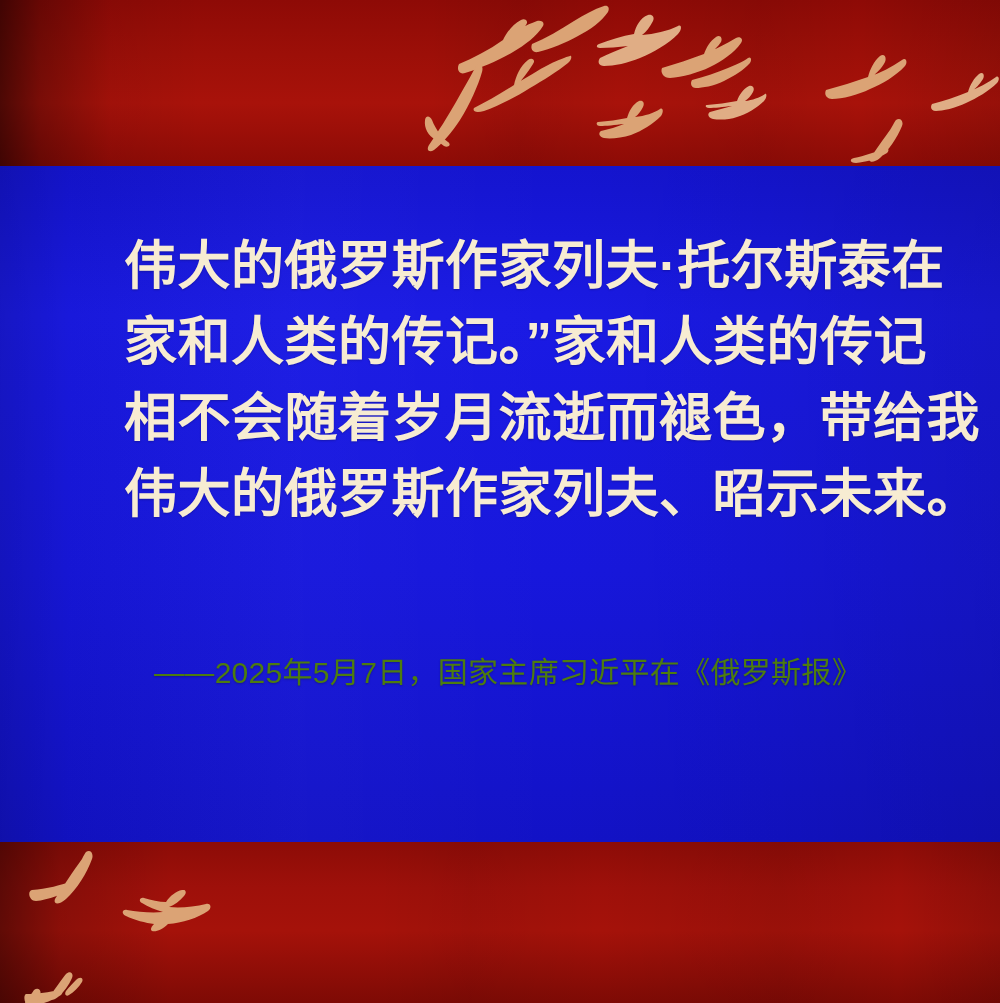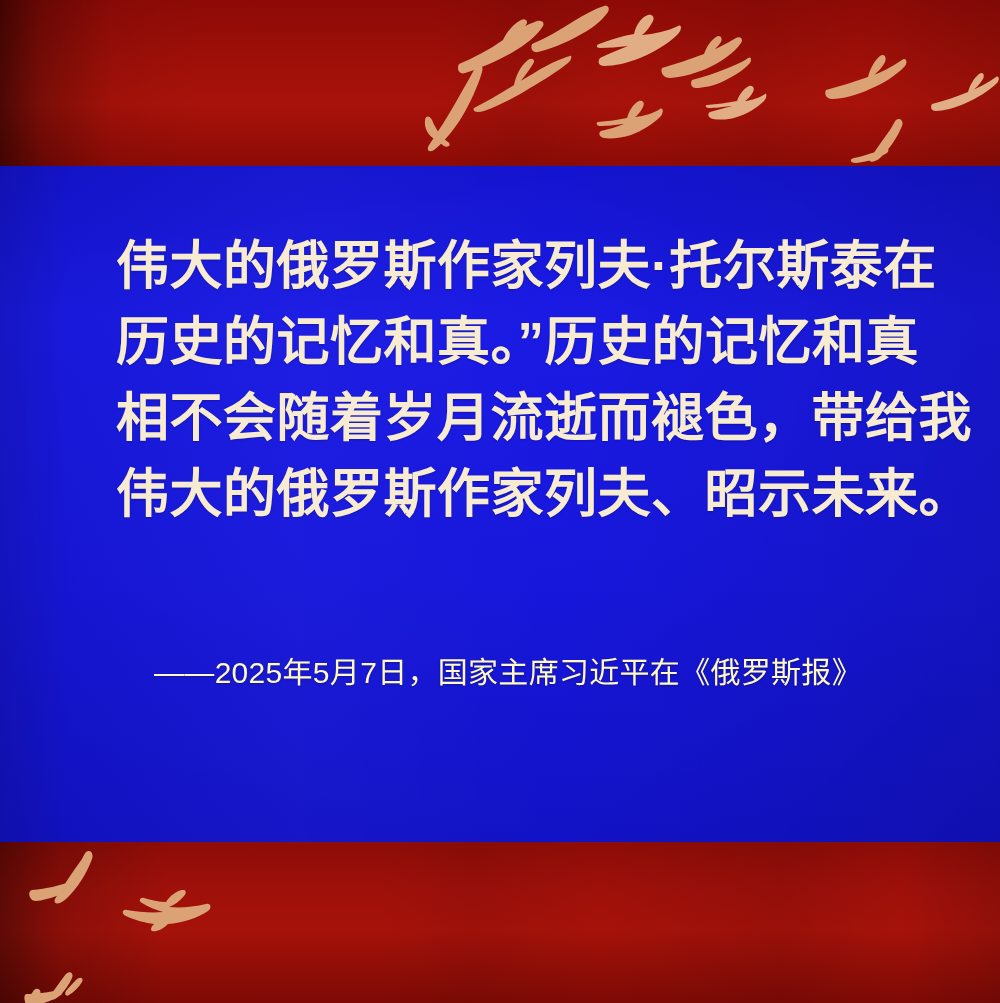--- a/index.html
+++ b/index.html
@@ -75,21 +75,21 @@
   .bird {
     position: absolute;
     display: block;
     fill: #dba375;
   }
   .bird.pale { fill: #e0ad85; }
 
   
   #quote-block {
     position: absolute;
-    left: 116px;
+    left: 124px;
     top: 228px;
     width: 768px;
     text-align: center;
   }
   .quote-line {
     color: #f7ecd2;
     font-size: 53px;
     line-height: 76px;
     font-weight: 700;
     letter-spacing: 0.5px;
@@ -98,21 +98,21 @@
   }
 
   #attribution-block {
     position: absolute;
     left: 0;
     top: 648px;
     width: 1000px;
     text-align: center;
   }
   .attrib-line {
-    color: #fef9c3;
+    color: #4d7c0f;
     font-size: 30px;
     line-height: 50px;
     font-weight: 400;
     letter-spacing: 0.3px;
     white-space: nowrap;
     text-shadow: 0 1px 2px rgba(0,0,0,0.25);
     padding-left: 16px;
   }
 </style>
 </head>
@@ -169,21 +169,21 @@
     <svg class="bird" style="left:848px; top:118px;" width="72" height="46" viewBox="0 0 72 46">
       <path d="M48 2 C52 -1 56 3 54 8 C49 20 41 32 32 40 C26 45 20 45 22 40 C28 32 36 20 42 12 C45 7 47 3 48 2 Z M6 40 C16 38 28 34 36 30 C40 28 42 32 39 35 C30 41 18 44 8 45 C2 45 1 41 6 40 Z"></path>
     </svg>
 
   </div>
 
   <div id="band-blue"></div>
 
   <div id="quote-block">
     <div class="quote-line">伟大的俄罗斯作家列夫·托尔斯泰在</div>
-    <div class="quote-line">历史的记忆和真。”历史的记忆和真</div>
+    <div class="quote-line">家和人类的传记。”家和人类的传记</div>
     <div class="quote-line">相不会随着岁月流逝而褪色，带给我</div>
     <div class="quote-line">伟大的俄罗斯作家列夫、昭示未来。</div>
   </div>
 
   <div id="attribution-block">
     <div class="attrib-line">——2025年5月7日，国家主席习近平在《俄罗斯报》</div>
   </div>
 
   <div id="band-red-bottom" class="band-red">
 

